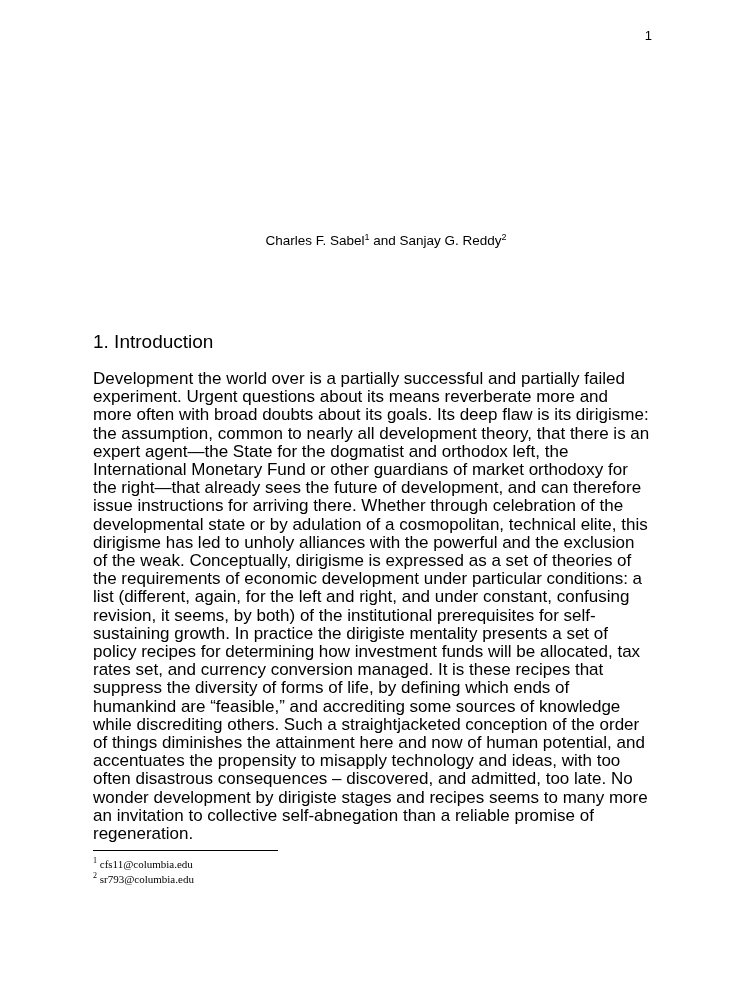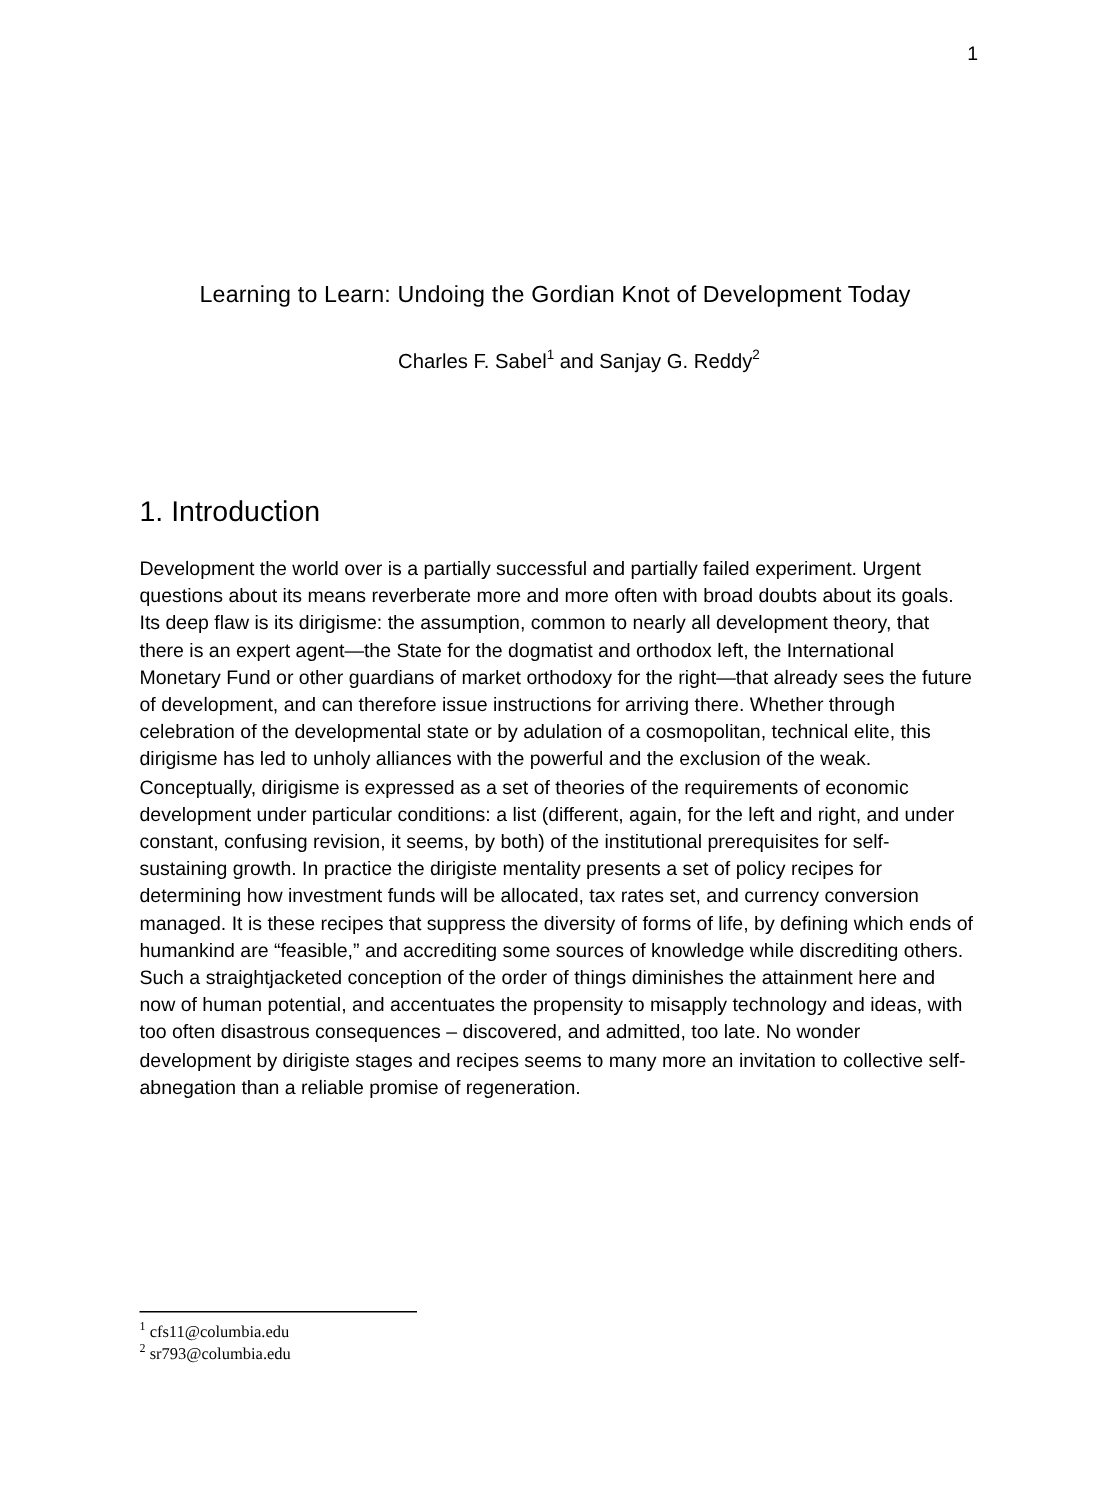--- a/index.html
+++ b/index.html
@@ -55,28 +55,28 @@
     top: 331px;
     left: 93px;
     width: 557px;
   }
   .section-heading {
     font-size: 19px;
     font-weight: normal;
     margin: 0 0 17px 0;
   }
   .para {
-    font-size: 13px;
+    font-size: 17px;
     line-height: 18.2px;
     margin: 0 0 18px 0;
     text-align: left;
   }
   .footnotes {
     position: absolute;
-    top: 874px;
+    top: 850px;
     left: 93px;
     width: 557px;
     font-family: "Liberation Serif", serif;
   }
   .fn-rule {
     width: 185px;
     height: 0;
     border-top: 1px solid #000000;
     margin-bottom: 6px;
   }
@@ -90,21 +90,20 @@
     line-height: 0;
   }
 </style>
 </head>
 <body>
 
 <div class="page">
 
   <div class="page-number">1</div>
 
-  <h1 class="title">Learning to Learn: Undoing the Gordian Knot of Development Today</h1>
 
   <div class="authors"><span>Charles F. Sabel</span><sup>1</sup><span> and </span><span>Sanjay G. Reddy</span><sup>2</sup></div>
 
   <div class="content">
     <h2 class="section-heading">1. Introduction</h2>
 
     <p class="para">Development the world over is a partially successful and partially failed experiment.  Urgent questions about its means reverberate more and more often with broad doubts about its goals. Its deep flaw is its dirigisme: the assumption, common to nearly all development theory, that there is an expert agent—the State for the dogmatist and orthodox left, the International Monetary Fund or other guardians of market orthodoxy for the right—that already sees the future of development, and can therefore issue instructions for arriving there.   Whether through celebration of the developmental state or by adulation of a cosmopolitan, technical elite, this dirigisme has led to unholy alliances with the powerful and the exclusion of the weak.  Conceptually, dirigisme is expressed as a set of theories of the requirements of economic development under particular conditions: a list (different, again, for the left and right, and under constant, confusing revision, it seems, by both) of the institutional prerequisites for self-sustaining growth.  In practice the dirigiste mentality presents a set of policy recipes for determining how investment funds will be allocated, tax rates set, and currency conversion managed. It is these recipes that suppress the diversity of forms of life, by defining which ends of humankind are “feasible,” and accrediting some sources of knowledge while discrediting others.  Such a straightjacketed conception of the order of things diminishes the attainment here and now of human potential, and accentuates the propensity to misapply technology and ideas, with too often disastrous consequences – discovered, and admitted, too late.  No wonder development by dirigiste stages and recipes seems to many more an invitation to collective self-abnegation than a reliable promise of regeneration.</p>
 
   </div>
 

